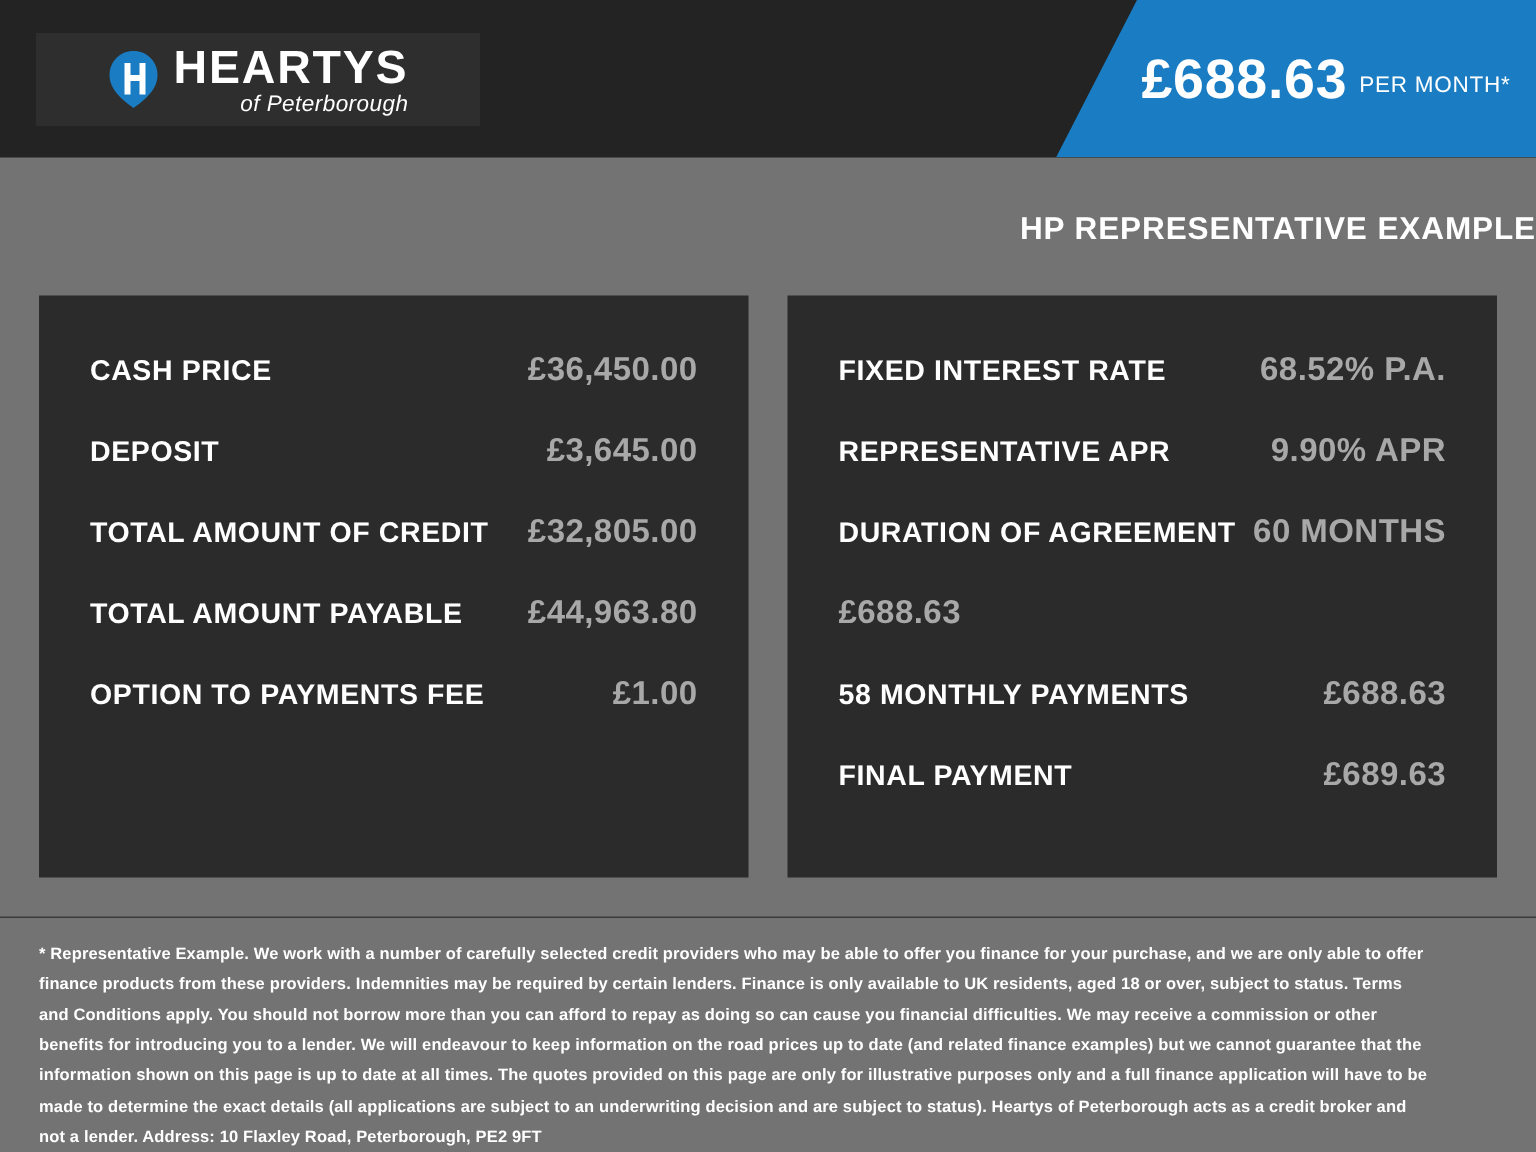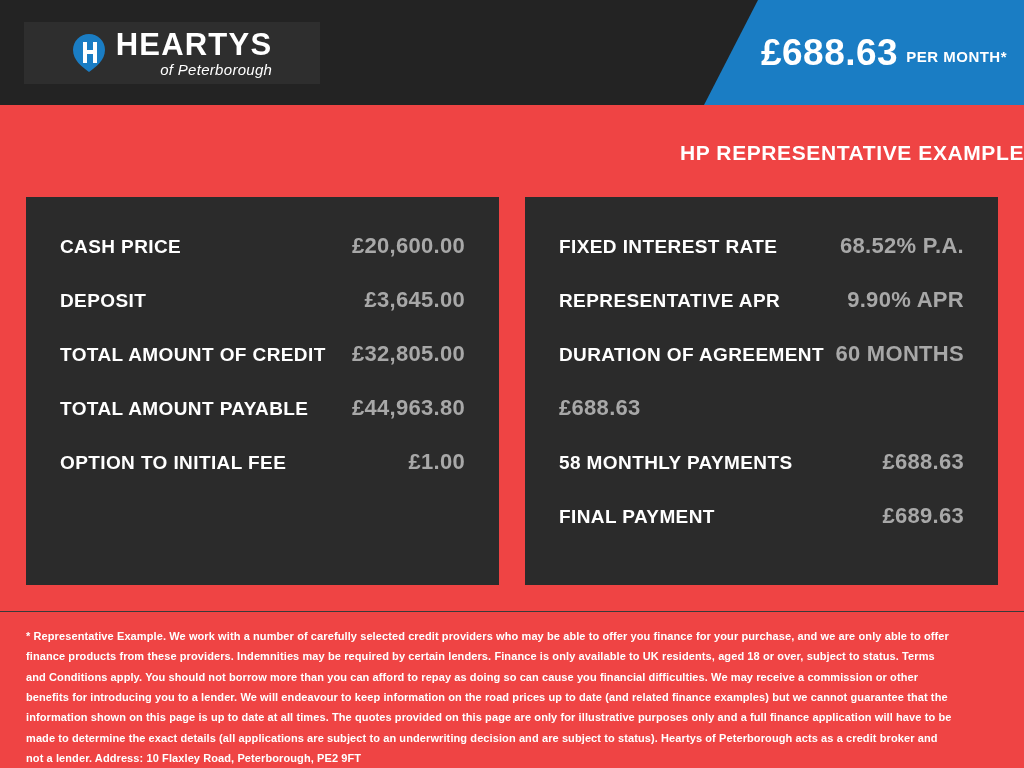--- a/index.html
+++ b/index.html
@@ -7,21 +7,21 @@
     width: 1024px;
     height: 768px;
     background: #1c1c1c;
     font-family: "Liberation Sans", sans-serif;
     overflow: hidden;
   }
   #page {
     position: relative;
     width: 1024px;
     height: 768px;
-    background: #ef4444;
+    background: #737373;
   }
 
   
   .header {
     position: relative;
     height: 105px;
     background: #232323;
     overflow: hidden;
   }
   .logo-box {
@@ -80,21 +80,21 @@
     padding-left: 40px;
   }
   .price-amount {
     font-size: 37px;
     font-weight: bold;
     color: #ffffff;
     letter-spacing: .5px;
   }
   .price-period {
     font-size: 15px;
-    font-weight: bold;
+    font-weight: normal;
     color: #ffffff;
     margin-left: 8px;
     letter-spacing: .5px;
     position: relative;
     top: 4px;
   }
 
   
   .section-title {
     color: #ffffff;
@@ -183,36 +183,36 @@
 
   </div>
 
   <h1 class="section-title">HP REPRESENTATIVE EXAMPLE</h1>
 
   <div class="panels">
 
     <div class="panel">
       <div class="row">
         <span class="row-label">CASH PRICE</span>
-        <span class="row-value">£20,600.00</span>
+        <span class="row-value">£36,450.00</span>
       </div>
       <div class="row">
         <span class="row-label">DEPOSIT</span>
         <span class="row-value">£3,645.00</span>
       </div>
       <div class="row">
         <span class="row-label">TOTAL AMOUNT OF CREDIT</span>
         <span class="row-value">£32,805.00</span>
       </div>
       <div class="row">
         <span class="row-label">TOTAL AMOUNT PAYABLE</span>
         <span class="row-value">£44,963.80</span>
       </div>
       <div class="row">
-        <span class="row-label">OPTION TO INITIAL FEE</span>
+        <span class="row-label">OPTION TO PAYMENTS FEE</span>
         <span class="row-value">£1.00</span>
       </div>
     </div>
 
     <div class="panel">
       <div class="row">
         <span class="row-label">FIXED INTEREST RATE</span>
         <span class="row-value">68.52% P.A.</span>
       </div>
       <div class="row">

